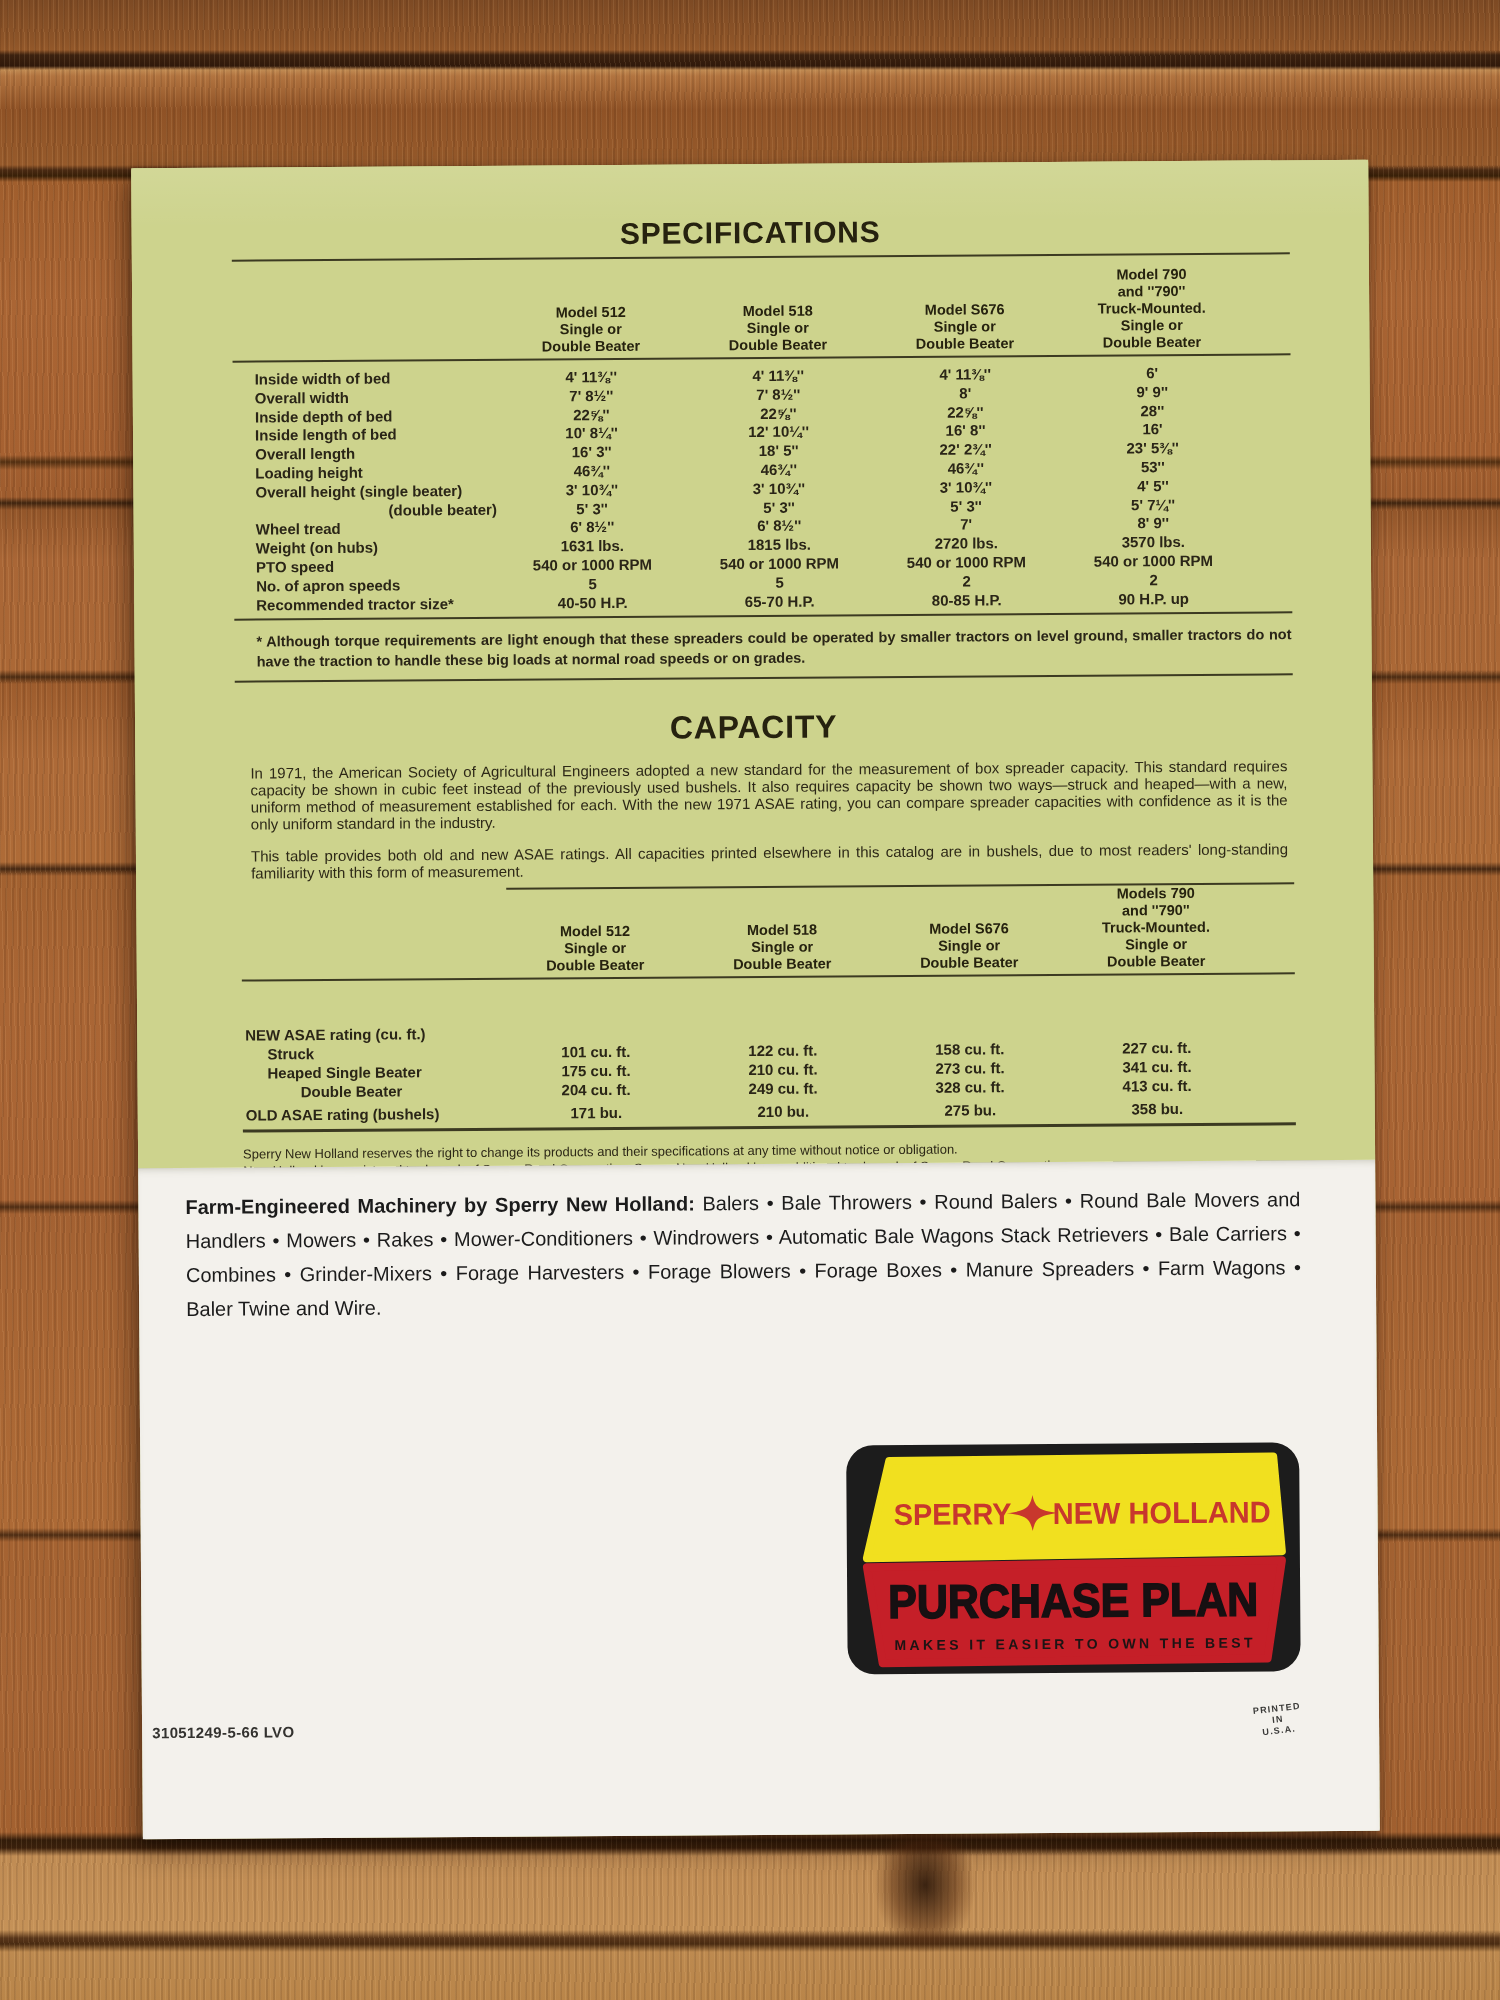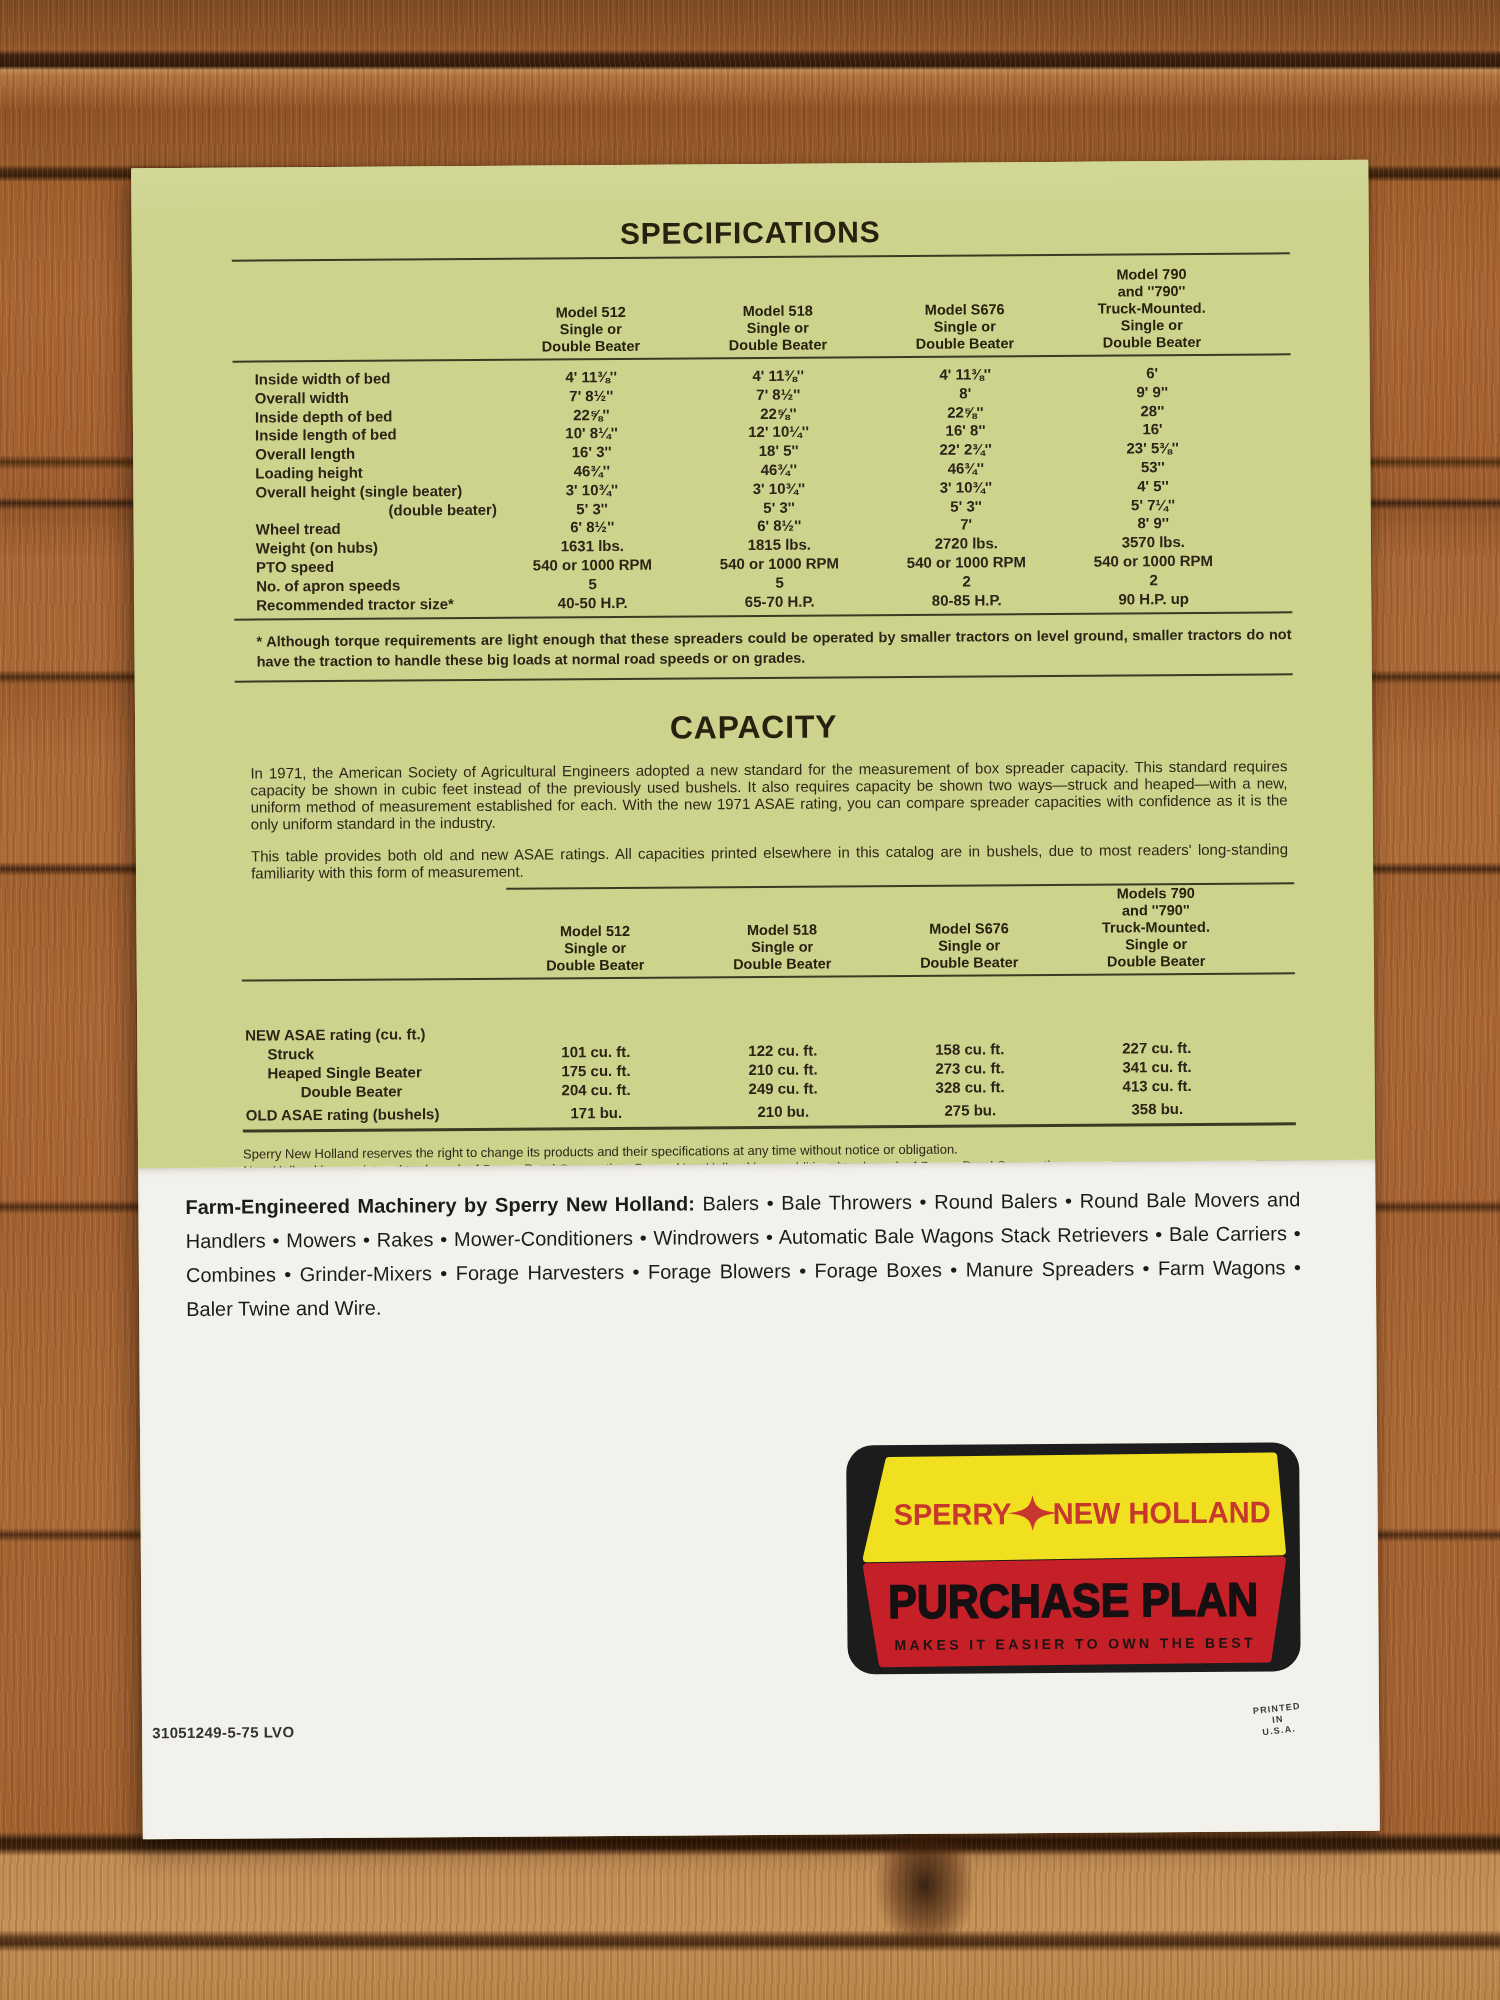--- a/index.html
+++ b/index.html
@@ -277,19 +277,19 @@
       <rect x="1" y="1" width="453" height="229" rx="27" fill="#1c1c1c"></rect>
       <path d="M 44 17 L 428 15 L 436 110 L 21 114 Z" fill="#f1e01f" stroke="#f1e01f" stroke-width="8" stroke-linejoin="round"></path>
       <path d="M 21 123 L 436 119 L 421 217 L 36 219 Z" fill="#c51f28" stroke="#c51f28" stroke-width="8" stroke-linejoin="round"></path>
       <text x="48" y="81" font-size="30" font-weight="bold" fill="#c8372d" textLength="118" lengthAdjust="spacingAndGlyphs">SPERRY</text>
       <path d="M 187 52 C 189.5 64 193 68 213 70 C 193 72 189.5 76 187 88 C 184.5 76 181 72 161 70 C 181 68 184.5 64 187 52 Z" fill="#c8372d"></path>
       <text x="207" y="81" font-size="30" font-weight="bold" fill="#c8372d" textLength="218" lengthAdjust="spacingAndGlyphs">NEW HOLLAND</text>
       <text x="227" y="174" font-size="47" font-weight="bold" fill="#171012" stroke="#171012" stroke-width="1.6" text-anchor="middle" textLength="370" lengthAdjust="spacingAndGlyphs">PURCHASE PLAN</text>
       <text x="227" y="206" font-size="14" font-weight="bold" fill="#1d1414" text-anchor="middle" textLength="358" lengthAdjust="spacing">MAKES IT EASIER TO OWN THE BEST</text>
     </svg>
 
-    <div class="printcode">31051249-5-75  LVO</div>
+    <div class="printcode">31051249-5-66  LVO</div>
     <div class="printedin pre">PRINTED
 IN
 U.S.A.</div>
   </div>
 
 </div>
 
 </body></html>

